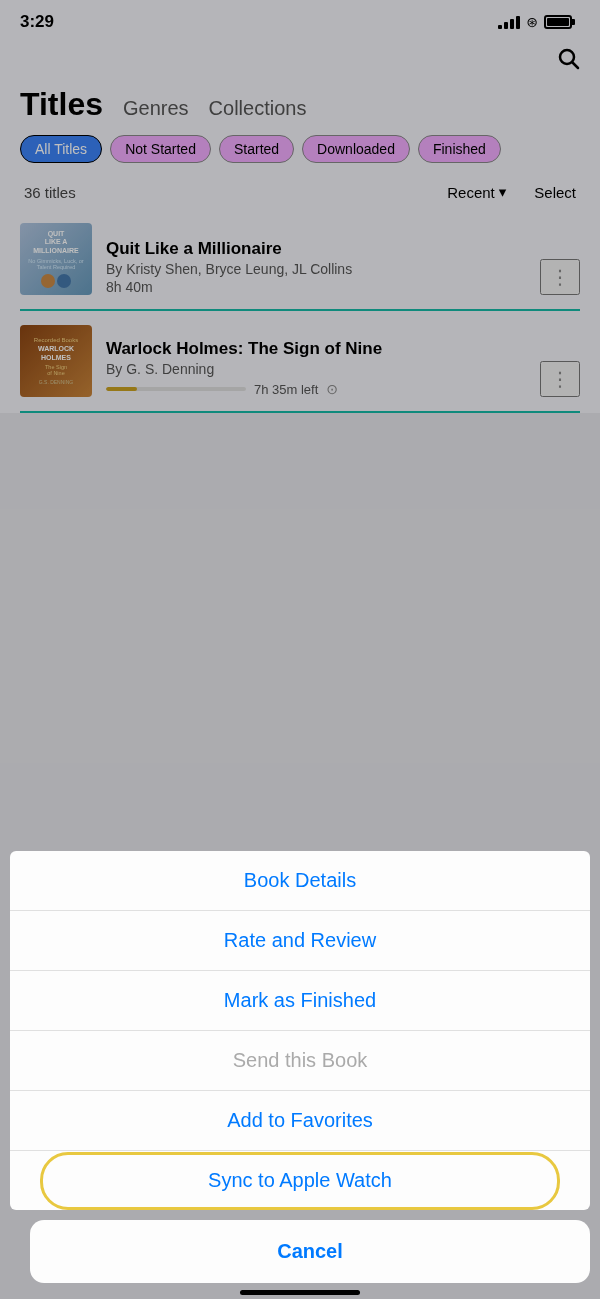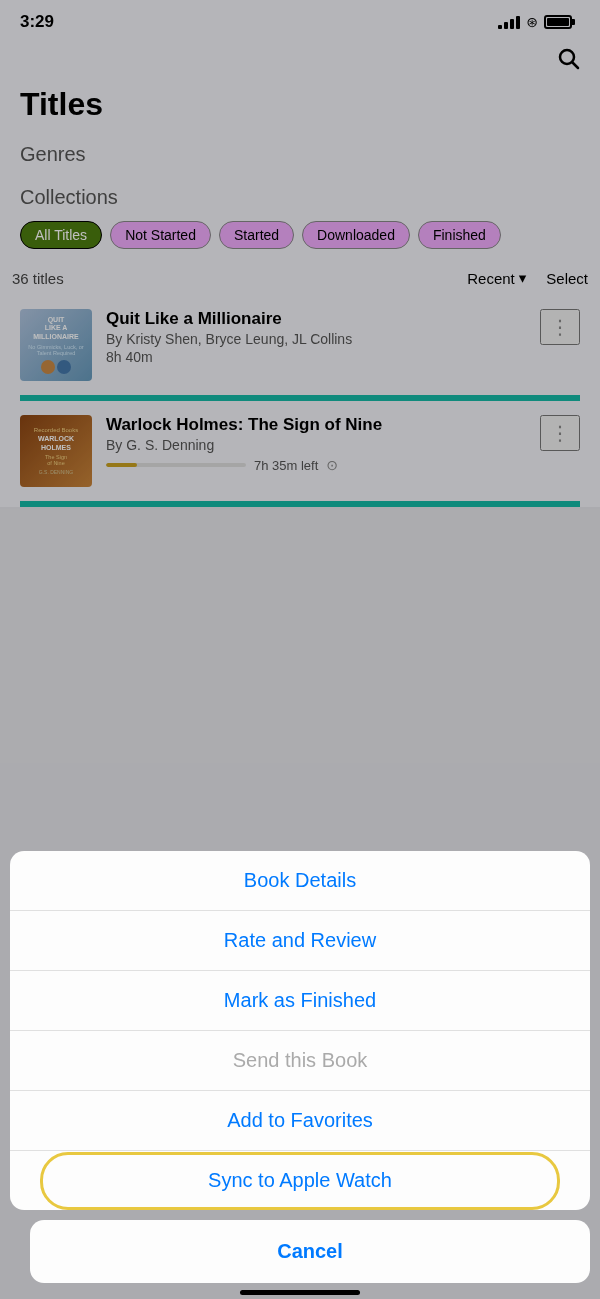--- a/index.html
+++ b/index.html
@@ -82,21 +82,20 @@
       color: #000;
     }
 
     
     .nav-tabs {
       display: flex;
       align-items: baseline;
       gap: 20px;
       padding: 6px 20px 12px;
       background: #f2f2f7;
-      flex-direction: column;
     }
     .nav-tab-active {
       font-size: 32px;
       font-weight: 800;
       color: #000;
     }
     .nav-tab {
       font-size: 20px;
       font-weight: 400;
       color: #555;
@@ -115,31 +114,31 @@
       border-radius: 20px;
       padding: 5px 14px;
       font-size: 14px;
       font-weight: 400;
       background: #f0abfc;
       color: #000;
       cursor: pointer;
       white-space: nowrap;
     }
     .pill.active {
-      background: #4d7c0f;
+      background: #3b82f6;
       color: #fff;
       border-color: #000;
     }
 
     
     .list-header {
       display: flex;
       justify-content: space-between;
       align-items: flex-end;
-      padding: 8px 12px;
+      padding: 8px 24px;
       background: #f2f2f7;
     }
     .list-count {
       font-size: 15px;
       color: #444;
     }
     .sort-select {
       display: flex;
       align-items: center;
       gap: 4px;
@@ -154,24 +153,24 @@
       cursor: pointer;
     }
 
     
     .book-list {
       background: #f2f2f7;
       padding: 0 20px;
     }
     .book-item {
       display: flex;
-      align-items: flex-start;
+      align-items: flex-end;
       gap: 14px;
       padding: 14px 0;
-      border-bottom: 6px solid #14b8a6;
+      border-bottom: 2px solid #14b8a6;
       position: relative;
     }
     .book-cover {
       width: 72px;
       height: 72px;
       border-radius: 4px;
       overflow: hidden;
       flex-shrink: 0;
       display: flex;
       align-items: center;
@@ -258,21 +257,21 @@
     .action-sheet-container {
       position: absolute;
       bottom: 0;
       left: 0;
       width: 100%;
       z-index: 20;
       padding: 0 10px 16px;
     }
     .action-sheet {
       background: rgba(255,255,255,0.97);
-      border-radius: 14px;
+      border-radius: 6px;
       overflow: hidden;
       margin-bottom: 10px;
     }
     .action-item {
       display: flex;
       align-items: center;
       justify-content: center;
       padding: 18px;
       font-size: 20px;
       color: #007aff;
@@ -368,21 +367,21 @@
 <div class="filter-pills">
   <button class="pill active">All Titles</button>
   <button class="pill">Not Started</button>
   <button class="pill">Started</button>
   <button class="pill">Downloaded</button>
   <button class="pill">Finished</button>
 </div>
 
 <div class="list-header">
   <span class="list-count">36 titles</span>
-  <div style="display:flex; align-items:center; gap:20px;">
+  <div style="display:flex; align-items:center; gap:28px;">
     <div class="sort-select">
       <span>Recent</span>
       <span>▾</span>
     </div>
     <span class="select-btn">Select</span>
   </div>
 </div>
 
 <div class="book-list">
 

